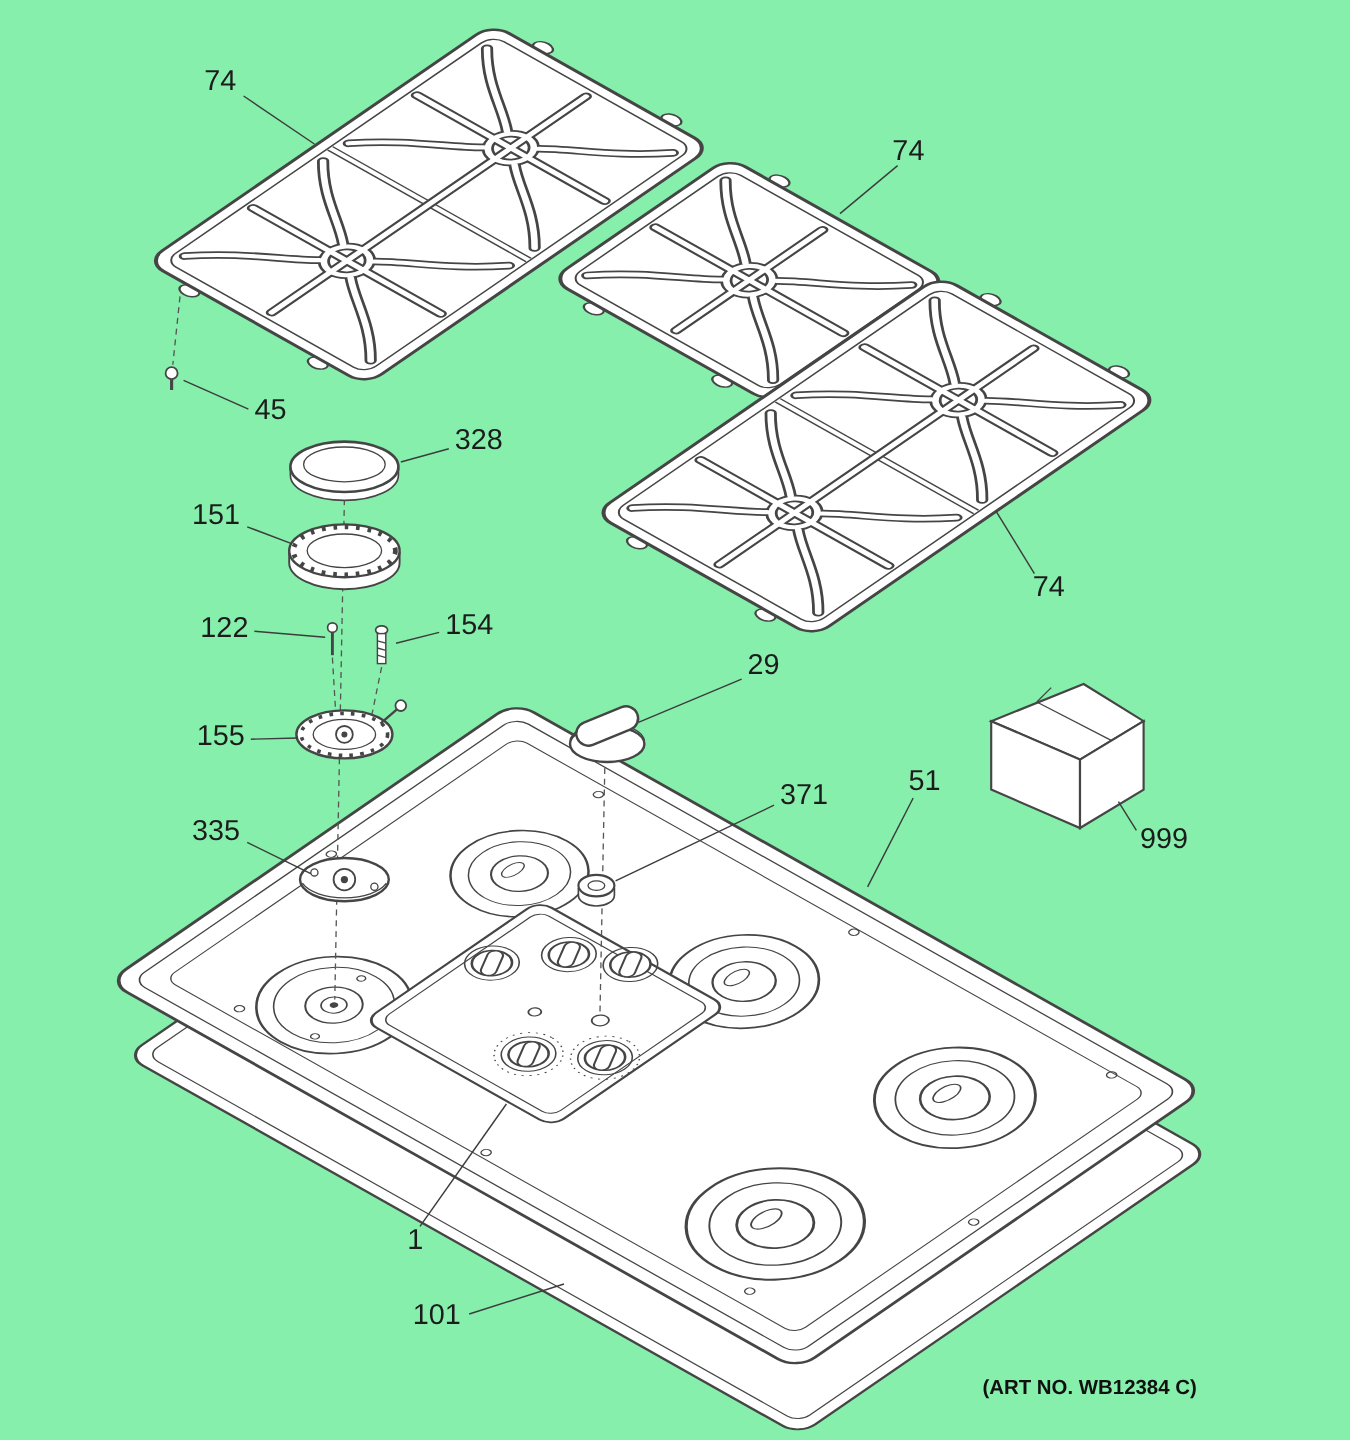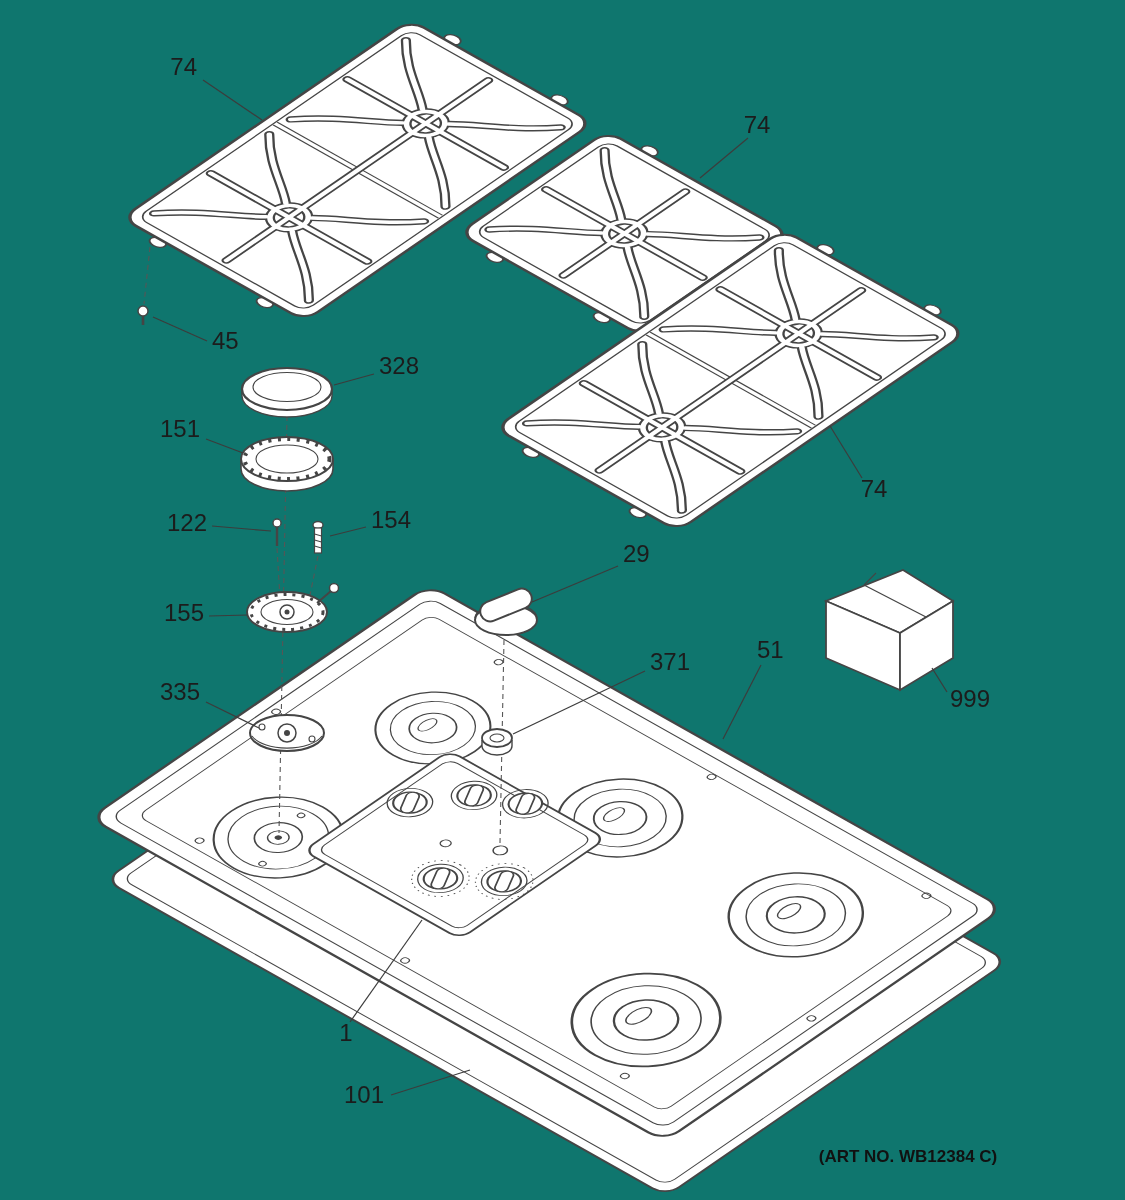--- a/index.html
+++ b/index.html
@@ -1,17 +1,17 @@
 <!DOCTYPE html>
 <html><head>
 <meta charset="utf-8">
 <style>
   *{box-sizing:border-box}
   html,body{margin:0;padding:0;background:#fff}
-  .stage{position:relative;width:1125px;height:1200px;background:#0f766e;overflow:hidden;
+  .stage{position:relative;width:1125px;height:1200px;background:#86efac;overflow:hidden;
          font-family:"Liberation Sans",sans-serif}
   .ol{fill:#fff;stroke:#454545}
   .nl{fill:none;stroke:#454545}
   .thin{stroke-width:1.1}
   .td{stroke:#454545;stroke-width:8.5;fill:none;stroke-linecap:round;stroke-linejoin:round}
   .tl{stroke:#fff;stroke-width:4.6;fill:none;stroke-linecap:round;stroke-linejoin:round}
   .dash{fill:none;stroke:#565656;stroke-width:1.1;stroke-dasharray:5 4}
   .leader{stroke:#3c3c3c;stroke-width:1.2;fill:none}
   text.callout{font-family:"Liberation Sans",sans-serif;font-size:24px;fill:#1c1c1c}
   text.artno{font-family:"Liberation Sans",sans-serif;font-size:17px;font-weight:bold;fill:#111}

